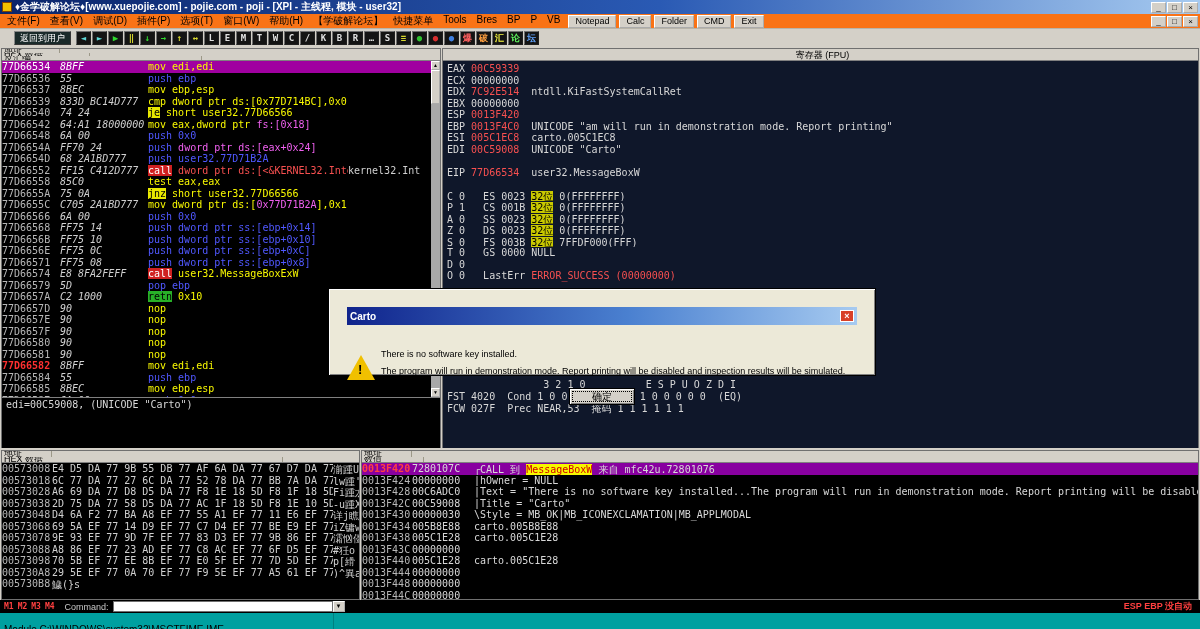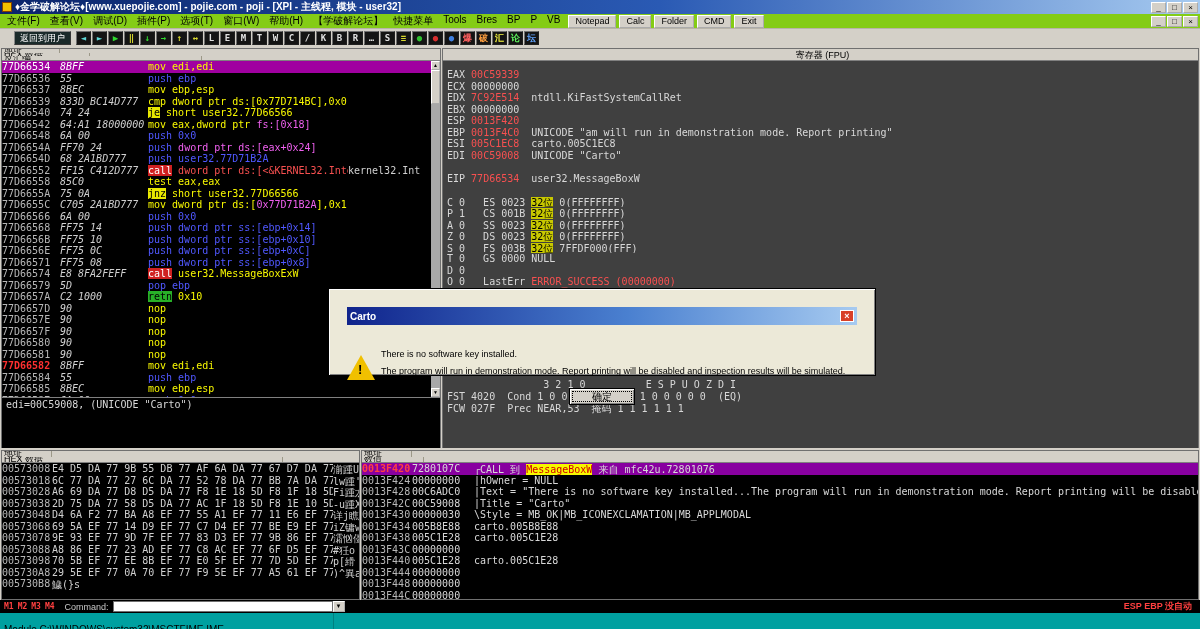--- a/index.html
+++ b/index.html
@@ -11,21 +11,21 @@
   .titlebar { position:absolute; top:0; left:0; right:0; height:14px;
     background:linear-gradient(90deg,#0a246a 0%,#2a5ab4 55%,#a6caf0 100%);
     display:flex; align-items:center; padding:0 2px; }
   .app-icon { width:10px; height:10px; background:#f0c000; border:1px solid #804000; margin-right:3px; flex-shrink:0;}
   .title-text { color:#fff; font-size:10px; font-weight:bold; white-space:nowrap; overflow:hidden; }
   .win-btns { margin-left:auto; display:flex; gap:1px; }
   .win-btn { width:15px; height:11px; background:#d4d0c8; border:1px outset #fff;
     font-size:8px; line-height:9px; text-align:center; color:#000; cursor:default; }
 
   
-  .menubar { position:absolute; top:14px; left:0; right:0; height:15px; background:#84cc16;
+  .menubar { position:absolute; top:14px; left:0; right:0; height:15px; background:#f97316;
     display:flex; align-items:center; border-bottom:1px solid #b8b4a8; padding-left:2px; }
   .menu-item { font-size:10px; color:#000; padding:0 5px; white-space:nowrap; }
   .quick-btn { height:13px; background:#d4d0c8; border:1px outset #fff; font-size:9px;
     padding:0 6px; margin-left:3px; color:#000; }
   .mdi-btns { margin-left:auto; display:flex; gap:1px; margin-right:2px; }
 
   
   .toolbar { position:absolute; top:30px; left:0; right:0; height:16px; background:#d4d0c8;
     display:flex; align-items:center; gap:1px; padding-left:14px; }
   .back-btn { height:14px; background:#1a2a2a; color:#fff; border:1px outset #888;
@@ -59,21 +59,21 @@
   .sb-btn { height:9px; background:#d4d0c8; border:1px outset #fff; font-size:5px;
     line-height:7px; text-align:center; color:#000; }
   .sb-down { position:absolute; bottom:0; left:0; right:0; }
   .sb-thumb { height:34px; background:#d4d0c8; border:1px outset #fff; }
   .info-pane { height:51px; background:#000; border-top:1px solid #808080; }
   .info-line { padding:1px 4px; color:#d8d8d8; font:10px "DejaVu Sans Mono", monospace; white-space:pre; }
 
   
   .pane-regs { position:absolute; left:442px; top:2px; right:1px; height:400px; background:#000; }
   .regs-head { padding-left:4px; font-size:9px; align-items:center; }
-  .regs-body { position:relative; height:387px; background:#404040; overflow:hidden; padding-top:8px; }
+  .regs-body { position:relative; height:387px; background:#0f172a; overflow:hidden; padding-top:2px; }
   .rline { height:11.5px; line-height:11.5px; font:10px "DejaVu Sans Mono", monospace;
     white-space:pre; padding-left:4px; overflow:hidden; }
   .fpu-block { position:absolute; top:318px; left:0; right:0; }
 
   
   .sg-y { color:#f8f800; }
   .sg-w { color:#d8d8d8; }
   .sg-b { color:#5058ff; }
   .sg-m { color:#f060f0; }
   .sg-r { color:#f85050; }

